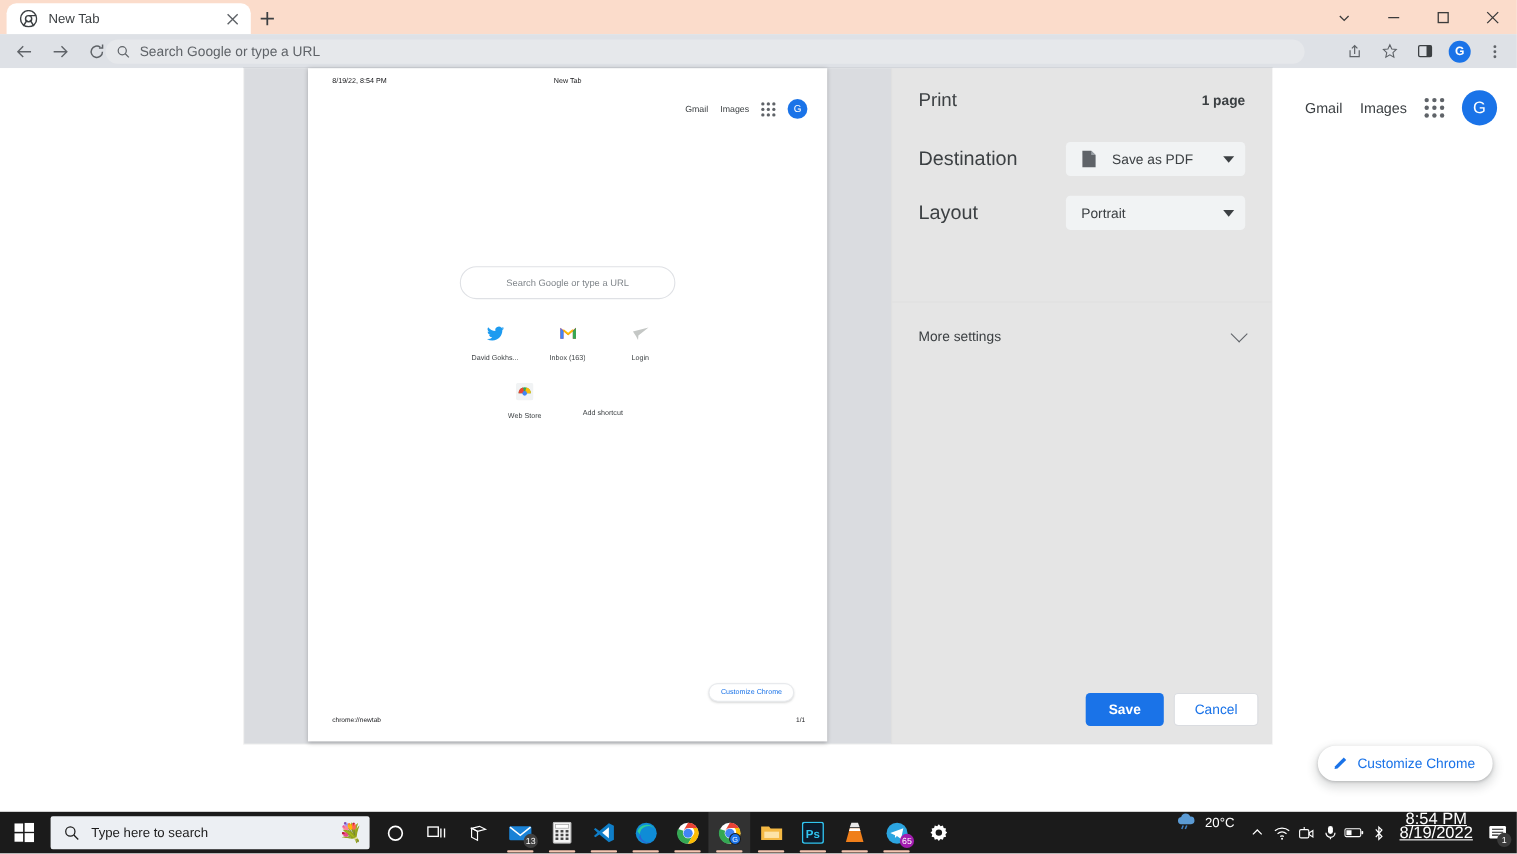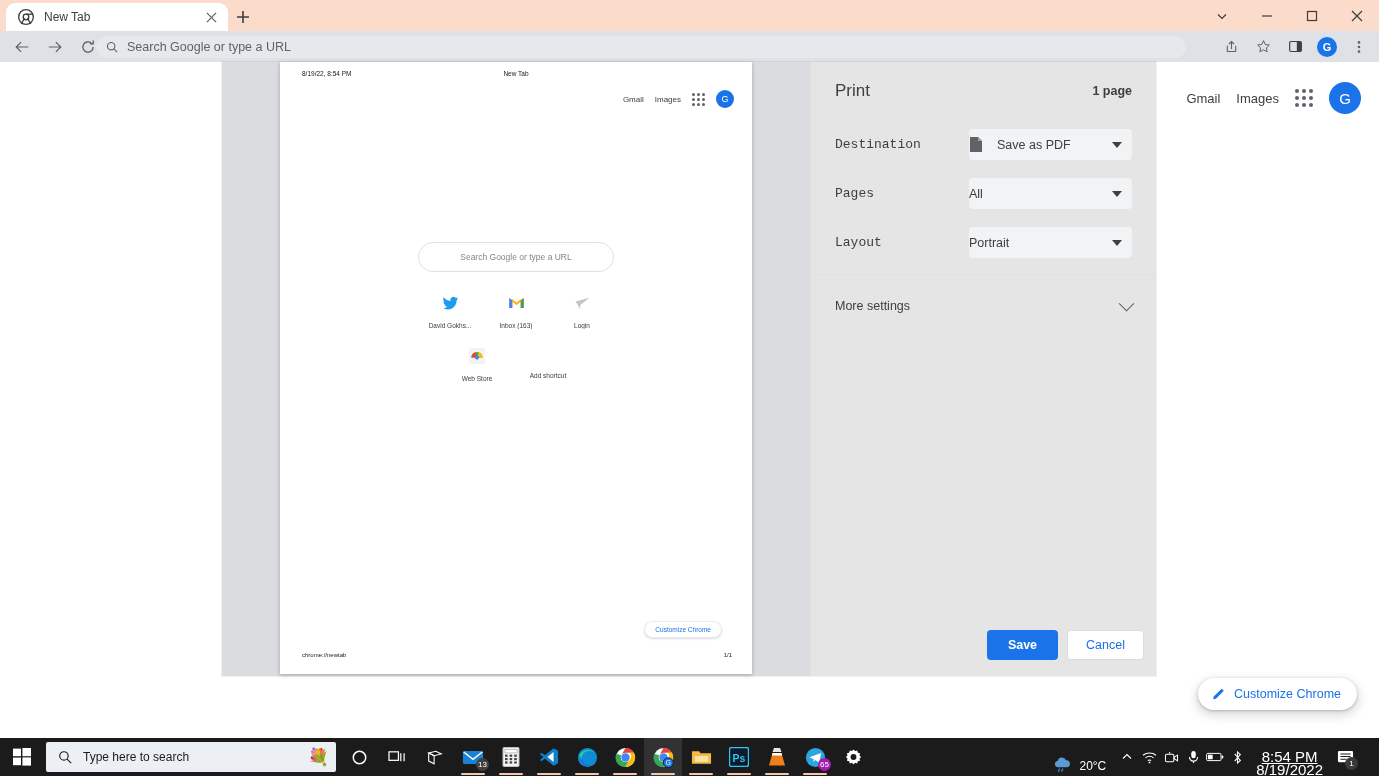--- a/index.html
+++ b/index.html
@@ -184,24 +184,24 @@
     position: absolute; left: 0; top: 0; width: 100%; height: 58px;
     display: flex; align-items: center; justify-content: space-between;
     padding: 0 24px;
   }
   .pd-title { font-size: 17px; color: #3c4043; font-weight: 400; }
   .pd-pagecount { font-size: 12.5px; color: #3c4043; font-weight: bold; }
   .pd-rows { position: absolute; left: 0; top: 58px; width: 100%; padding: 0 24px; }
   .pd-row {
     display: flex; align-items: center; height: 49px;
   }
-  .pd-label { width: 134px; font-size: 13px; color: #3c4043; font-family: Liberation Mono, monospace; }
+  .pd-label { width: 134px; font-size: 18px; color: #3c4043; }
   .pd-select {
     flex: 1; height: 31px; background: #f1f3f4; border-radius: 4px;
-    display: flex; align-items: center; padding: 0 0; position: relative;
+    display: flex; align-items: center; padding: 0 14px; position: relative;
   }
   .pd-select-value { font-size: 12.5px; color: #3c4043; }
   .pd-select .caret {
     position: absolute; right: 10px; top: 50%; transform: translateY(-50%);
     width: 0; height: 0;
     border-left: 5px solid transparent; border-right: 5px solid transparent;
     border-top: 6px solid #3c4043;
   }
   .pd-doc-icon { margin-right: 14px; display: flex; }
   .pd-divider {
@@ -265,21 +265,21 @@
   }
   .tb-badge {
     position: absolute; right: 3px; bottom: 5px;
     min-width: 13px; height: 13px; padding: 0 2px;
     background: #404040; color: #fff; border-radius: 7px;
     font-size: 8px; display: flex; align-items: center; justify-content: center;
   }
   .tb-badge.red { background: #a21caf; }
   .tray {
     position: absolute; right: 0; top: 0; height: 38px;
-    display: flex; align-items: flex-end; padding-right: 20px;
+    display: flex; align-items: flex-start; padding-right: 4px;
   }
   .tray-weather { display: flex; align-items: center; gap: 6px; margin-right: 10px; }
   .tray-weather span { font-size: 12px; color: #fff; }
   .tray-icon { width: 22px; height: 38px; display: flex; align-items: center; justify-content: center; color: #fff; }
   .tray-clock {
     margin-left: 8px; margin-right: 8px; color: #fff; font-size: 15px;
     line-height: 13px; text-align: center; text-decoration: underline;
   }
   .tray-notif { width: 28px; height: 38px; display: flex; align-items: center; justify-content: center; position: relative; }
   .tray-notif .nb {
@@ -527,27 +527,20 @@
           <svg width="14" height="17" viewBox="0 0 14 17">
               <path d="M1 1 H9 L13 5 V16 H1 Z" fill="#5f6368"></path>
               <path d="M9 1 V5 H13 Z" fill="#9aa0a6"></path>
             </svg>
         </span>
         <span class="pd-select-value">Save as PDF</span>
         <span class="caret"></span>
       </div>
     </div>
 
-    <div class="pd-row">
-      <span class="pd-label">Pages</span>
-      <div class="pd-select">
-        <span class="pd-select-value">All</span>
-        <span class="caret"></span>
-      </div>
-    </div>
 
     <div class="pd-row">
       <span class="pd-label">Layout</span>
       <div class="pd-select">
         <span class="pd-select-value">Portrait</span>
         <span class="caret"></span>
       </div>
     </div>
   </div>
 

